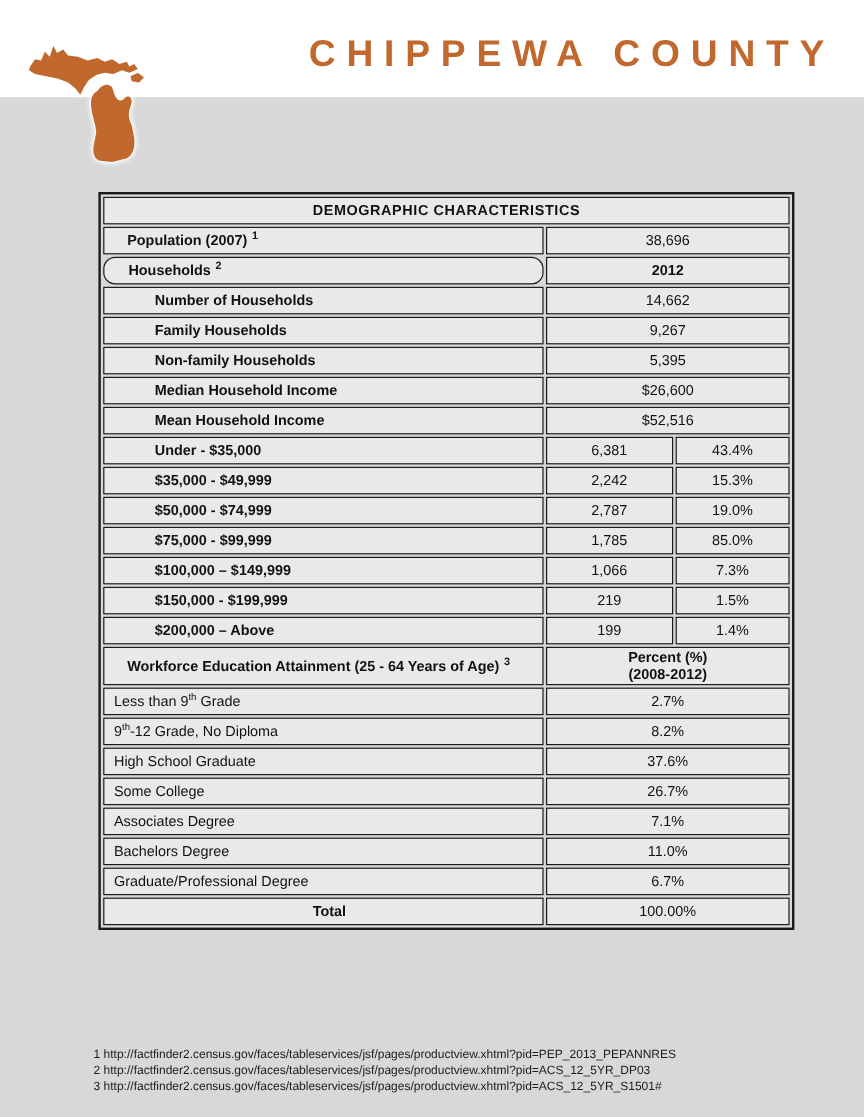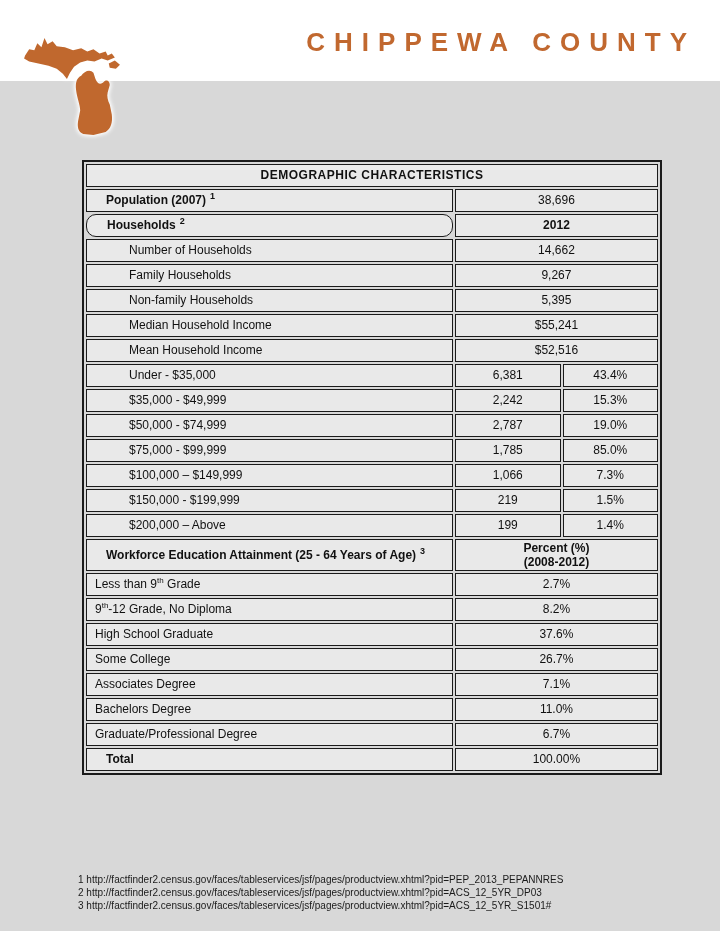--- a/index.html
+++ b/index.html
@@ -14,21 +14,21 @@
   .top-band {
     position: absolute;
     left: 0; top: 0;
     width: 720px; height: 81px;
     background: #ffffff;
   }
   .brand {
     position: absolute;
     top: 27px;
     right: 24px;
-    font-size: 26px;
+    font-size: 31px;
     font-weight: 600;
     letter-spacing: 9px;
     color: #c1682f;
     white-space: nowrap;
   }
   .mi-map {
     position: absolute;
     left: 20px; top: 22px;
     width: 102px; height: 122px;
     filter: drop-shadow(0 0 2px #ffffff) drop-shadow(0 0 2px #ffffff);
@@ -58,23 +58,23 @@
     text-align: center;
     font-size: 20px;
     font-weight: bold;
     letter-spacing: 0.5px;
     height: 34px;
     padding: 5px 4px;
   }
   .b { font-weight: bold; }
   .val { text-align: center; margin-top: 24px; }
   .ind1 { padding-left: 20px !important; border-radius: 10px; }
-  .ind2 { padding-left: 42px !important; }
+  .ind2 { padding-left: 42px !important; font-weight: bold; }
   .ind3 { padding-left: 8px !important; }
-  .total-lbl { text-align: left; padding-right: 9px !important; }
+  .total-lbl { text-align: center; padding-right: 9px !important; }
   sup.fn {
     font-size: 9px;
     font-weight: bold;
     margin-left: 4px;
     vertical-align: super;
     line-height: 0;
   }
   sup.gsup {
     font-size: 8px;
     vertical-align: super;
@@ -136,21 +136,21 @@
   <tr>
     <td class="ind2">Family Households</td>
     <td colspan="2" class="val">9,267</td>
   </tr>
   <tr>
     <td class="ind2">Non-family Households</td>
     <td colspan="2" class="val">5,395</td>
   </tr>
   <tr>
     <td class="ind2">Median Household Income</td>
-    <td colspan="2" class="val">$55,241</td>
+    <td colspan="2" class="val">$26,600</td>
   </tr>
   <tr>
     <td class="ind2">Mean Household Income</td>
     <td colspan="2" class="val">$52,516</td>
   </tr>
 
 
   <tr>
     <td class="ind2">Under - $35,000</td>
     <td class="val">6,381</td>

